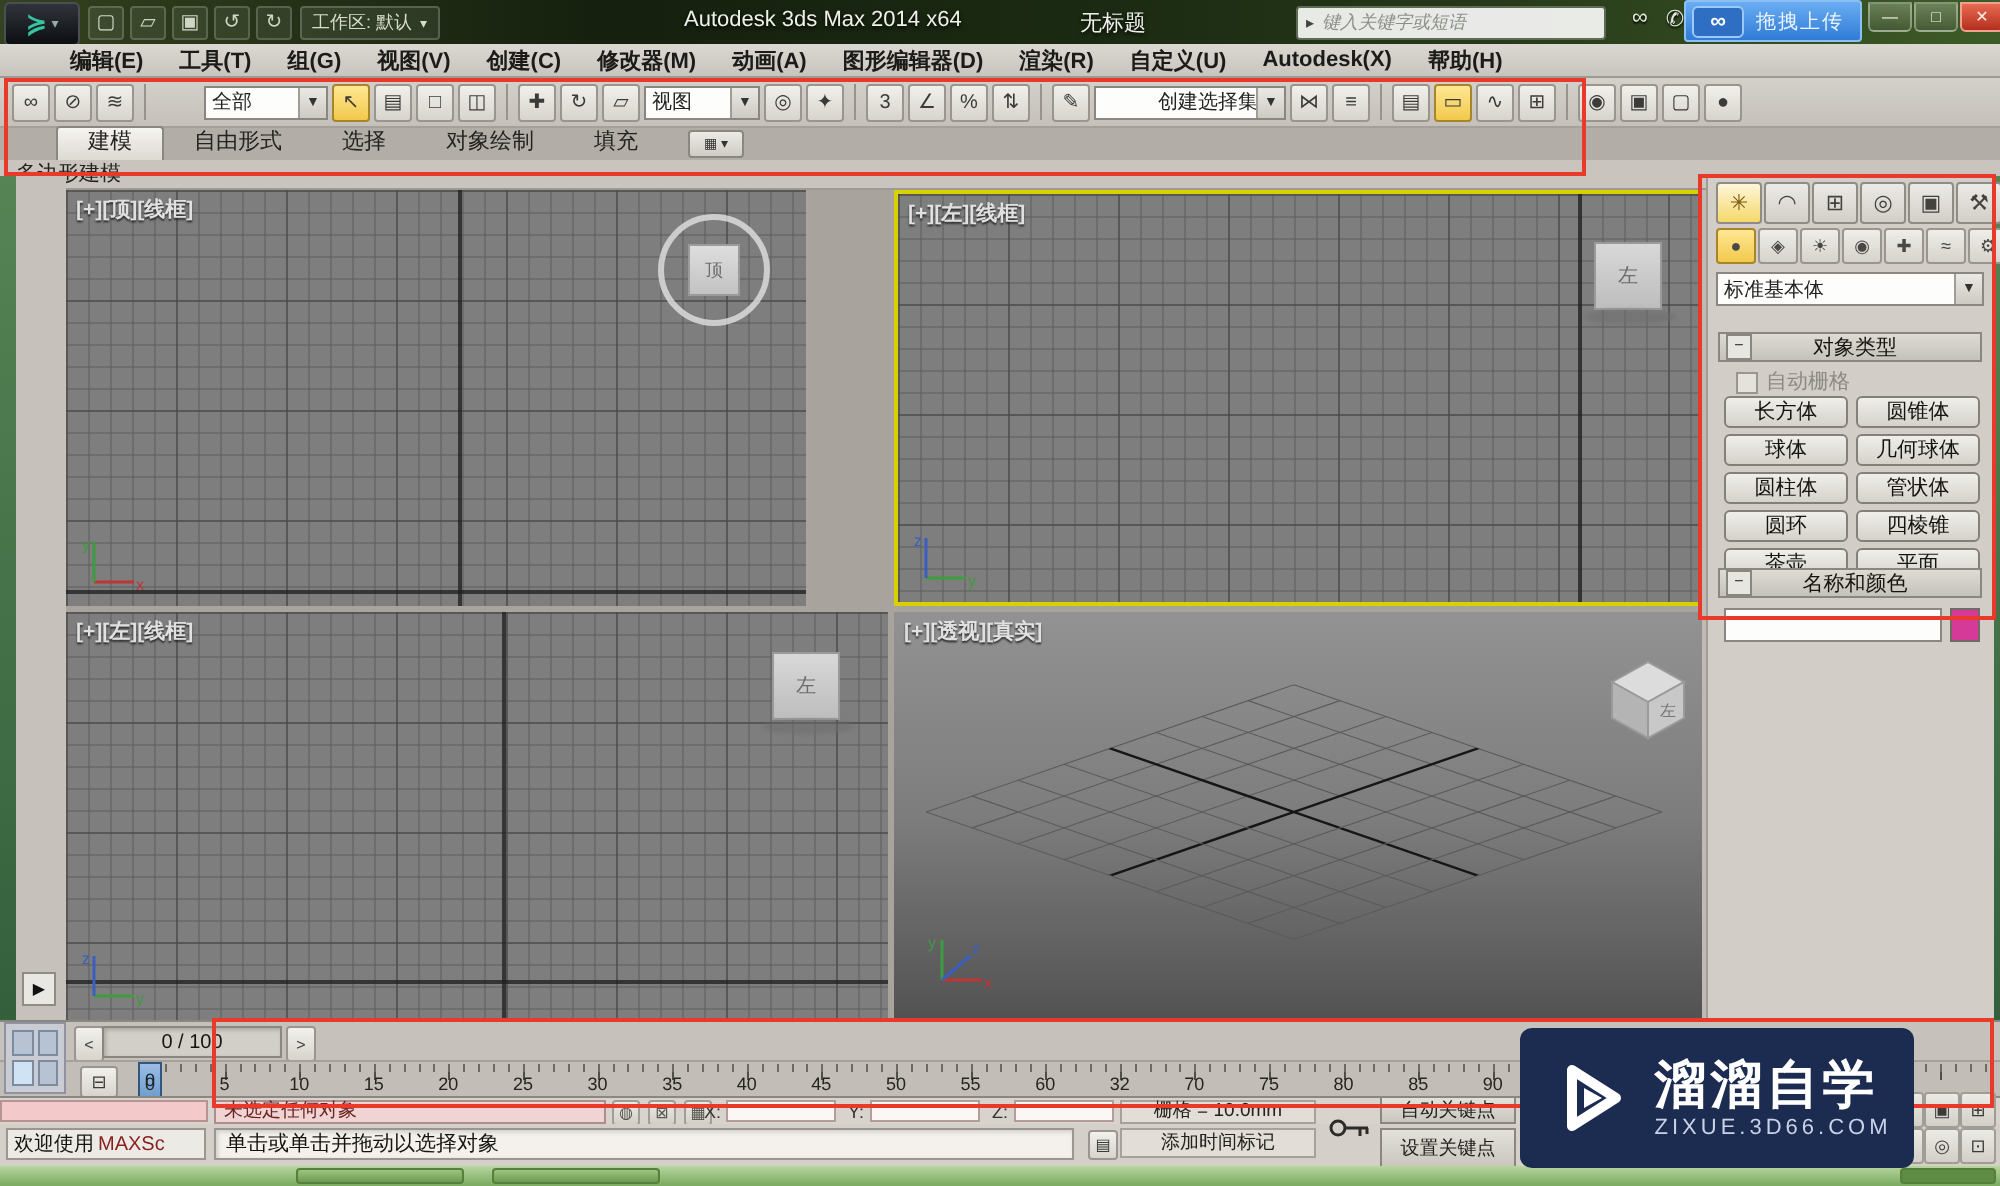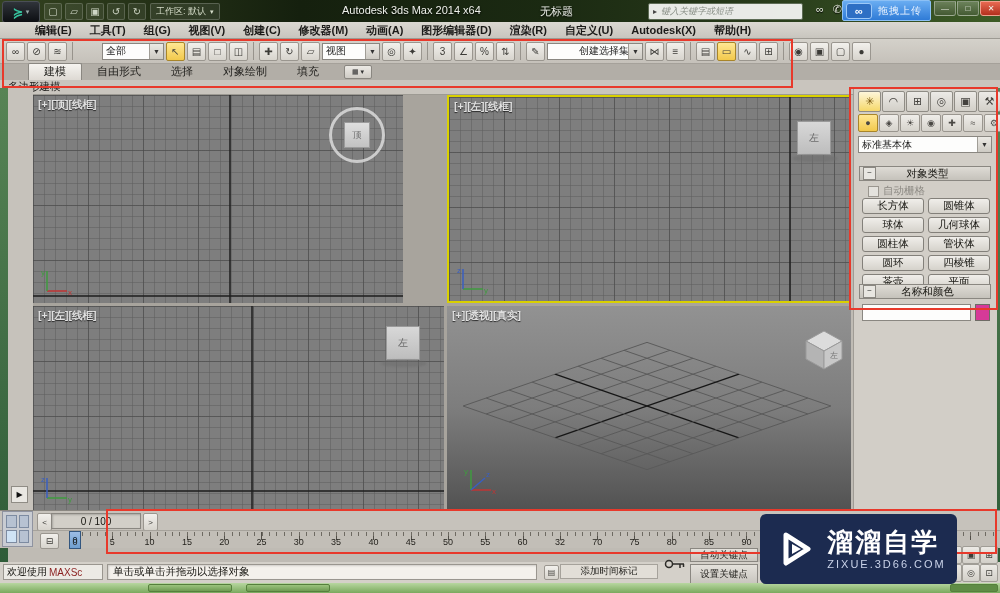--- a/index.html
+++ b/index.html
@@ -469,20 +469,36 @@
       <span class="tick-num" style="left: 485.3px;">55</span>
       <span class="tick-num" style="left: 522.6px;">60</span>
       <span class="tick-num" style="left: 559.9px;">32</span>
       <span class="tick-num" style="left: 597.2px;">70</span>
       <span class="tick-num" style="left: 634.5px;">75</span>
       <span class="tick-num" style="left: 671.8px;">80</span>
       <span class="tick-num" style="left: 709.1px;">85</span>
       <span class="tick-num" style="left: 746.4px;">90</span>
     </div>
 
+  <div class="abs" id="status1">
+    <div id="maxs-line"></div>
+    <div id="obj-status">未选定任何对象</div>
+    <div id="st-icons">
+        <span class="st-ic">◍</span>
+        <span class="st-ic">⊠</span>
+        <span class="st-ic">▦</span>
+      </div>
+    <span class="xyz-label" style="left:352px;">X:</span>
+    <div class="xyz-field" style="left:363px;width:55px;"></div>
+    <span class="xyz-label" style="left:424px;">Y:</span>
+    <div class="xyz-field" style="left:435px;width:55px;"></div>
+    <span class="xyz-label" style="left:496px;">Z:</span>
+    <div class="xyz-field" style="left:507px;width:50px;"></div>
+    <div id="grid-size">栅格 = 10.0mm</div>
+  </div>
 
   <div class="abs" id="status2">
     <div id="welcome-cell">
       <span>欢迎使用 </span>
         <span class="code">MAXSc</span>
     </div>
     <div id="prompt-cell">单击或单击并拖动以选择对象</div>
     <div class="tb-icon" id="timetag-icon">▤</div>
     <div id="add-timetag">添加时间标记</div>
     <div id="key-icon-cell">

